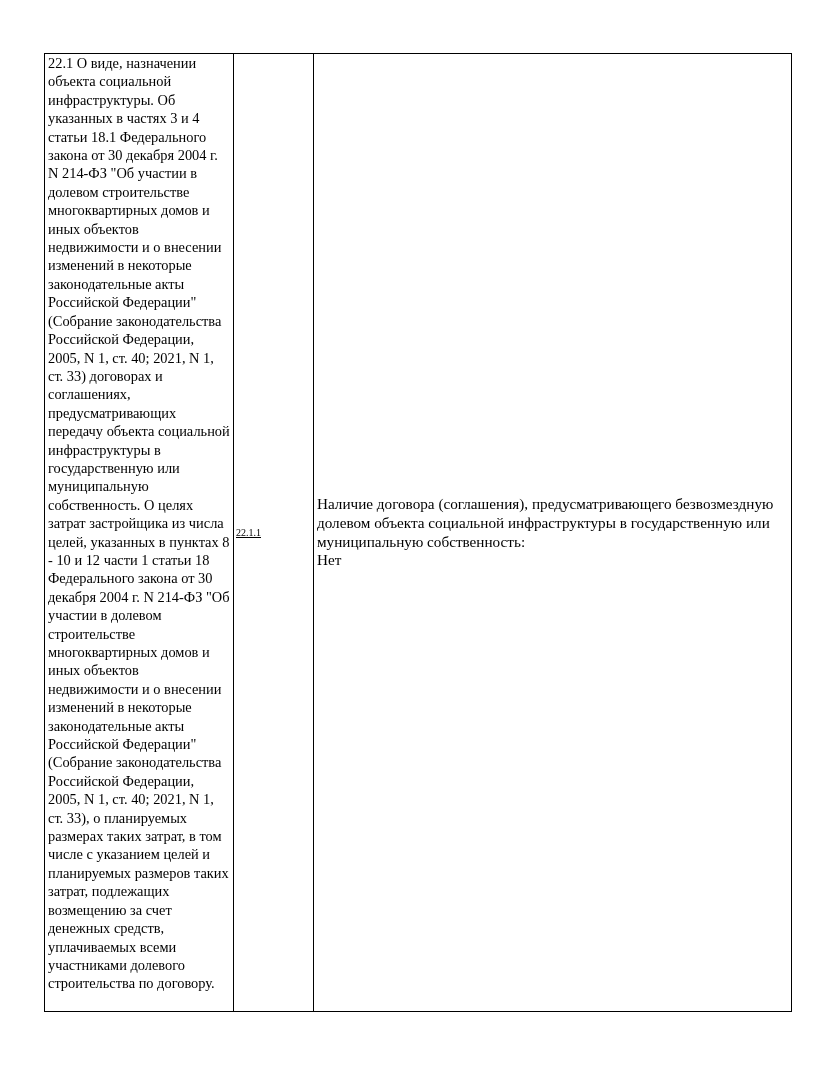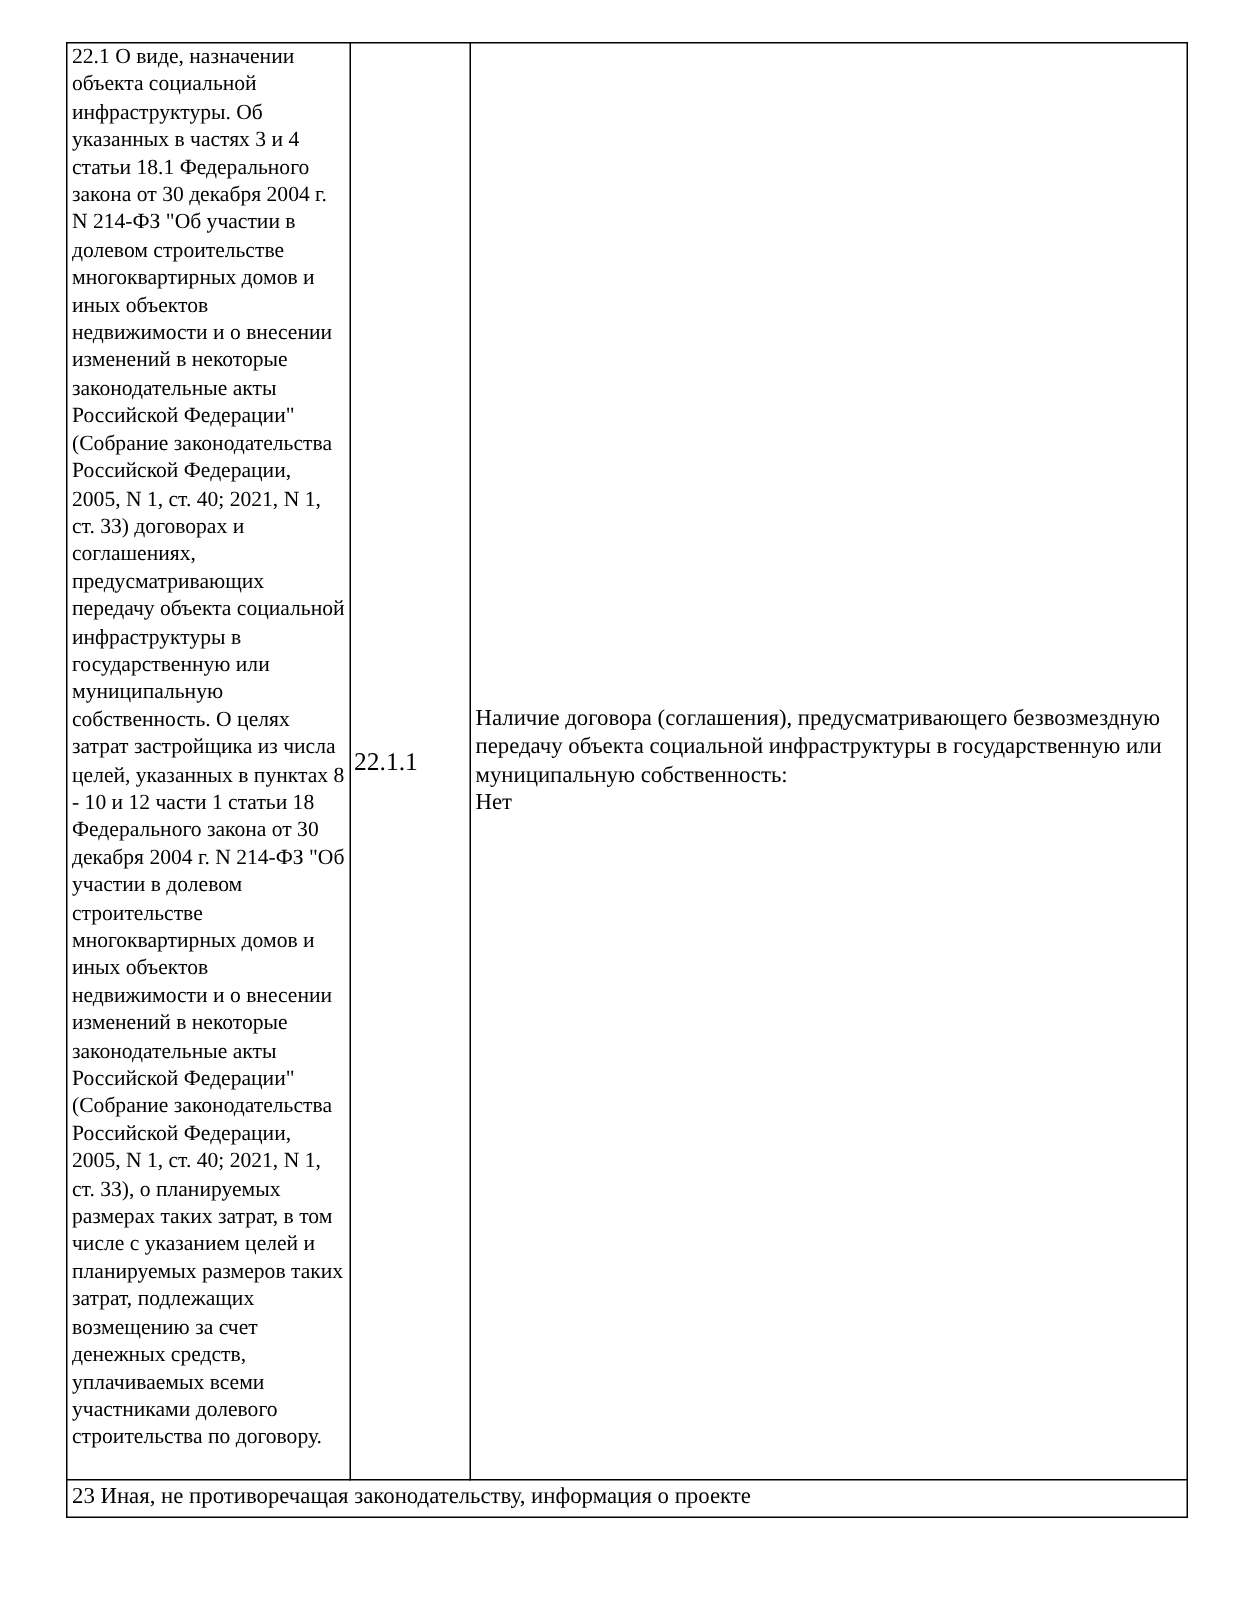--- a/index.html
+++ b/index.html
@@ -17,21 +17,21 @@
     }
     .page {
       position: relative;
       width: 835px;
       height: 1080px;
       background: #ffffff;
     }
     .doc-table {
       position: absolute;
       left: 44px;
-      top: 28px;
+      top: 53px;
       width: 748px;
       border-collapse: collapse;
       table-layout: fixed;
     }
     .doc-table td {
       border: 1px solid #000000;
       padding: 0 3px;
       vertical-align: top;
     }
     td.col-desc {
@@ -43,22 +43,23 @@
       overflow: hidden;
       font-size: 14.4px;
       line-height: 18.4px;
       text-align: left;
       hyphens: auto;
       -webkit-hyphens: auto;
     }
     td.col-num {
       width: 80px;
       vertical-align: middle;
-      font-size: 17px;
+      font-size: 10px;
       padding-left: 2px;
+      text-decoration: underline;
     }
     td.col-content {
       vertical-align: middle;
       font-size: 15.2px;
       line-height: 18.8px;
     }
     .value-bold {
       font-weight: normal;
     }
     td.footer-cell {
@@ -73,22 +74,19 @@
 
 <div class="page">
   <table class="doc-table">
     <tbody>
       <tr>
         <td class="col-desc">
           <div class="desc-inner">22.1 О виде, назначении объекта социальной инфраструктуры. Об указанных в частях 3 и 4 статьи 18.1 Федерального закона от 30 декабря 2004 г. N 214-ФЗ "Об участии в долевом строительстве многоквартирных домов и иных объектов недвижимости и о внесении изменений в некоторые законодательные акты Российской Федерации" (Собрание законодательства Российской Федерации, 2005, N 1, ст. 40; 2021, N 1, ст. 33) договорах и соглашениях, предусматривающих передачу объекта социальной инфраструктуры в государственную или муниципальную собственность. О целях затрат застройщика из числа целей, указанных в пунктах 8 - 10 и 12 части 1 статьи 18 Федерального закона от 30 декабря 2004 г. N 214-ФЗ "Об участии в долевом строительстве многоквартирных домов и иных объектов недвижимости и о внесении изменений в некоторые законодательные акты Российской Федерации" (Собрание законодательства Российской Федерации, 2005, N 1, ст. 40; 2021, N 1, ст. 33), о планируемых размерах таких затрат, в том числе с указанием целей и планируемых размеров таких затрат, подлежащих возмещению за счет денежных средств, уплачиваемых всеми участниками долевого строительства по договору.</div>
         </td>
         <td class="col-num">22.1.1</td>
         <td class="col-content">
-          <div>Наличие договора (соглашения), предусматривающего безвозмездную передачу объекта социальной инфраструктуры в государственную или муниципальную собственность:</div>
+          <div>Наличие договора (соглашения), предусматривающего безвозмездную долевом объекта социальной инфраструктуры в государственную или муниципальную собственность:</div>
           <div class="value-bold">Нет</div>
         </td>
-      </tr>
-      <tr>
-        <td class="footer-cell" colspan="3">23 Иная, не противоречащая законодательству, информация о проекте</td>
       </tr>
     </tbody>
   </table>
 </div>
 
 </body></html>

